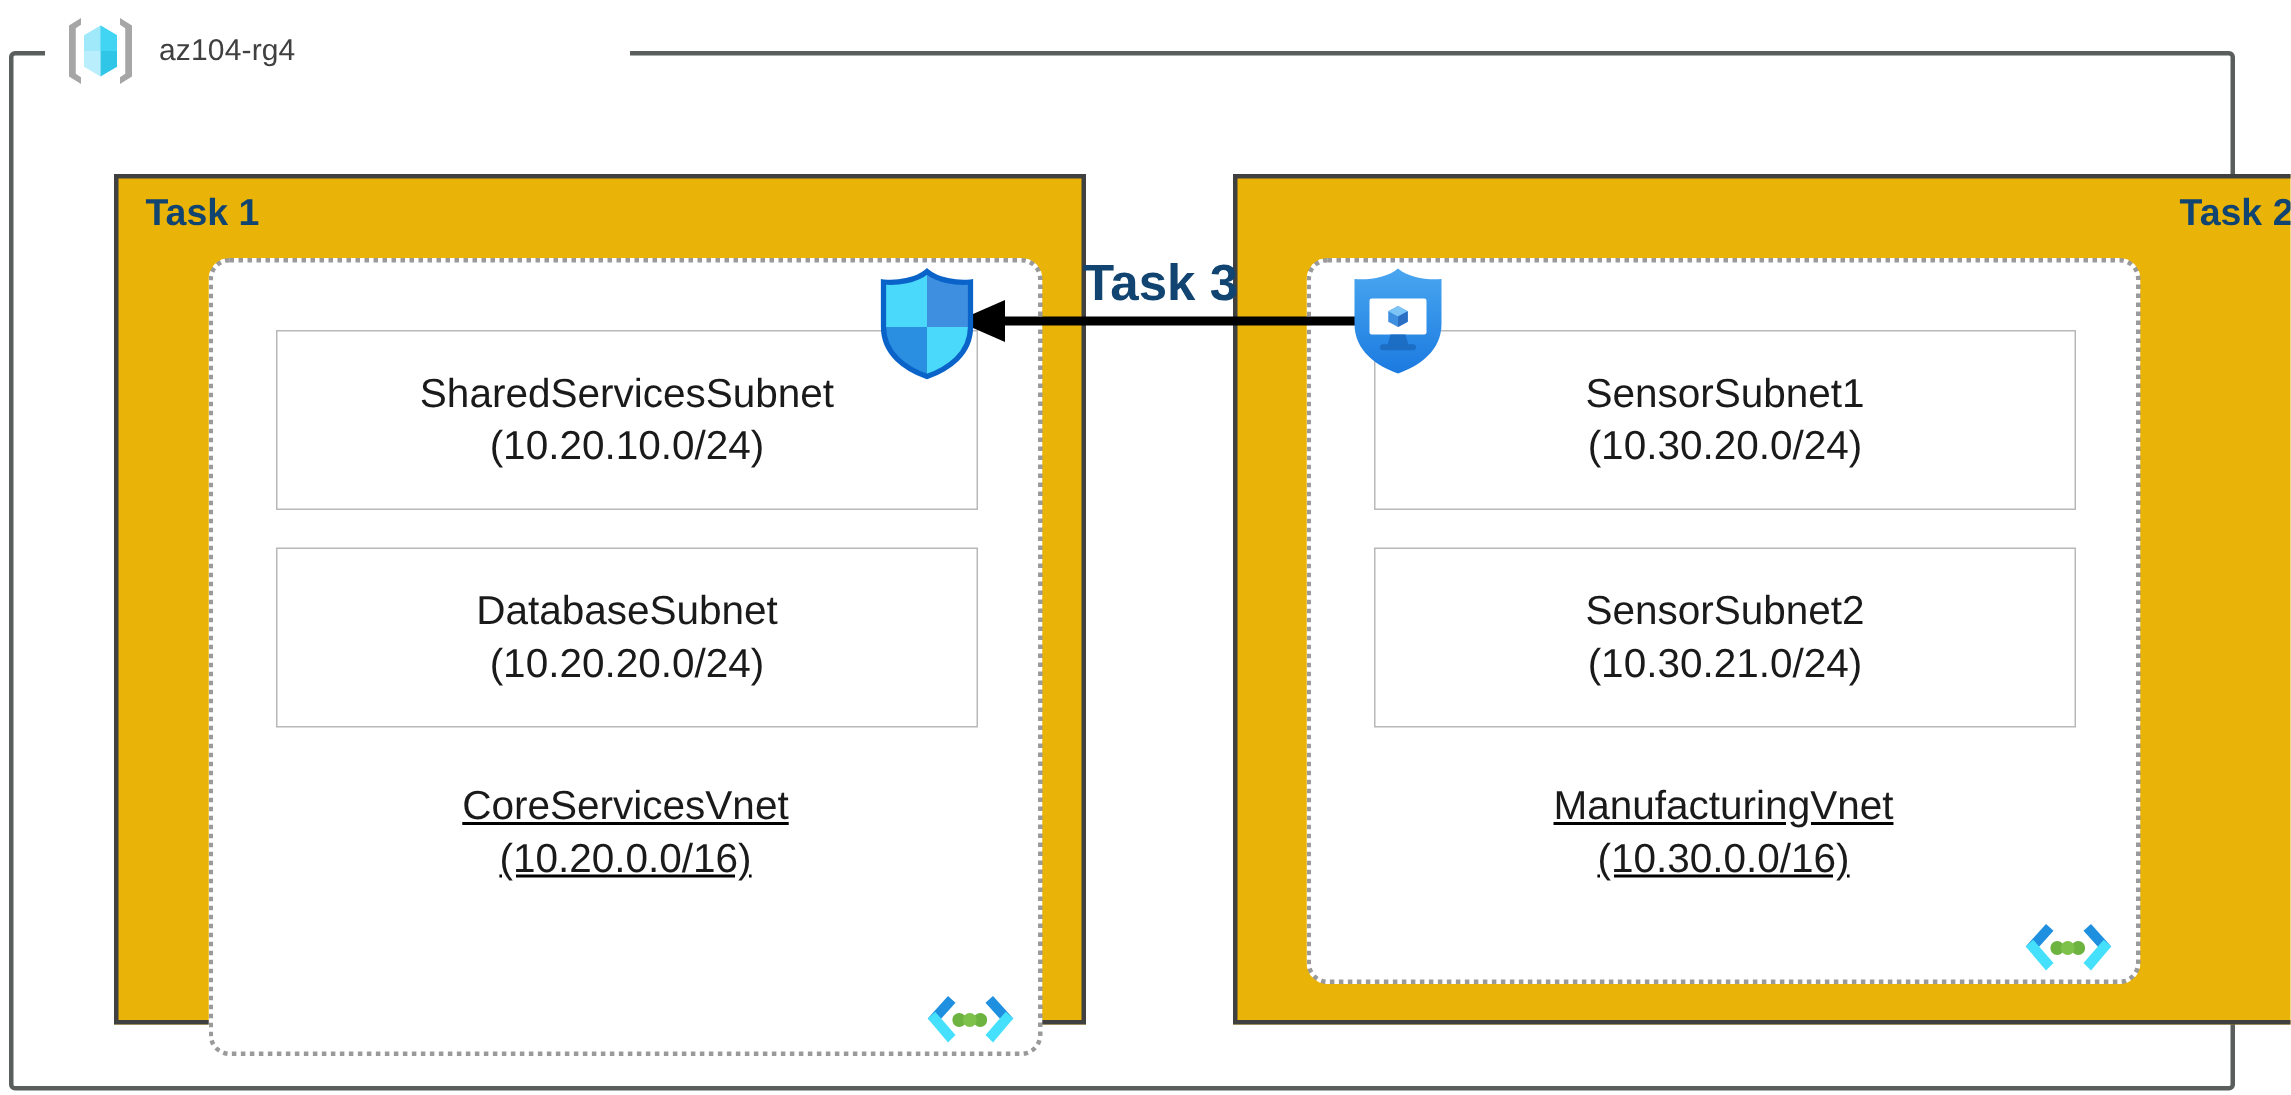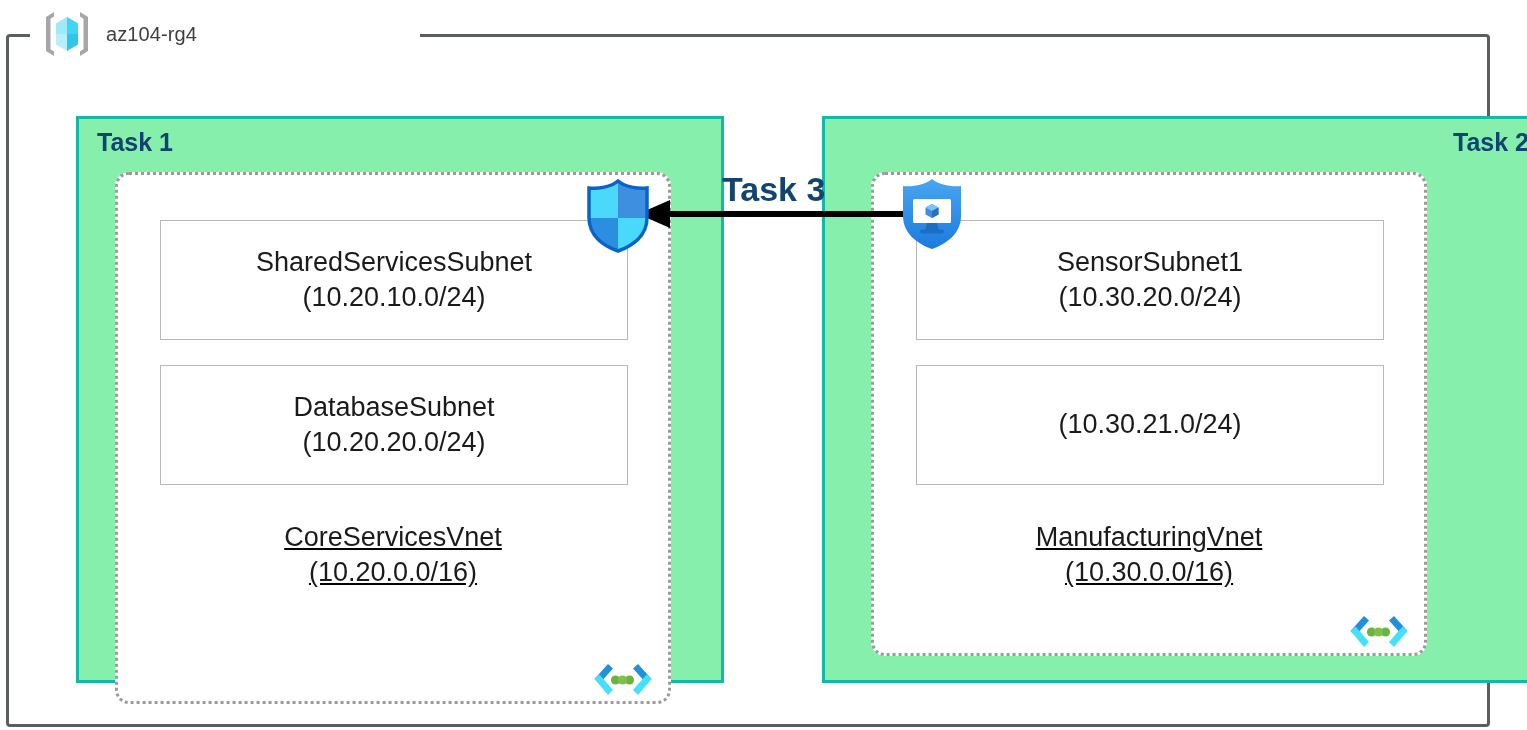--- a/index.html
+++ b/index.html
@@ -37,22 +37,22 @@
     font-size: 20px;
     color: #404040;
     letter-spacing: 0.1px;
     white-space: nowrap;
   }
   .rg-icon { width: 54px; height: 52px; display:block; }
 
   
   .task-box {
     position: absolute;
-    background: #86efac;
-    border: 3px solid #14b8a6;
+    background: #eab308;
+    border: 3px solid #404040;
   }
   #task1-box { left: 76px;  top: 116px; width: 648px; height: 567px; }
   #task2-box { left: 822px; top: 116px; width: 728px; height: 567px; }
 
   .task-label {
     position: absolute;
     top: 9px;
     font-size: 25px;
     font-weight: bold;
     color: #114470;
@@ -61,21 +61,21 @@
   .task-label.left  { left: 18px; }
   .task-label.right { right: 18px; }
 
   
   .vnet-box {
     position: absolute;
     border: 3px dotted #9a9a9a;
     border-radius: 14px;
     background: #ffffff;
   }
-  #vnet1-box { left: 36px; top: 53px; width: 556px; height: 532px; }
+  #vnet1-box { left: 60px; top: 53px; width: 556px; height: 532px; }
   #vnet2-box { left: 46px; top: 53px; width: 556px; height: 484px; }
 
   
   .subnet-box {
     position: absolute;
     background: #ffffff;
     border: 1.5px solid #b8b8b8;
     display: flex;
     flex-direction: column;
     align-items: center;
@@ -209,20 +209,21 @@
     <div class="task-label right">Task 2</div>
 
     <div class="vnet-box" id="vnet2-box">
 
       <div class="subnet-box subnet-1">
         <div class="subnet-name">SensorSubnet1</div>
         <div class="subnet-cidr">(10.30.20.0/24)</div>
       </div>
 
       <div class="subnet-box subnet-2">
+        <div class="subnet-name">SensorSubnet2</div>
         <div class="subnet-cidr">(10.30.21.0/24)</div>
       </div>
 
       <div class="vnet-caption">
         <div class="vnet-name">ManufacturingVnet</div>
         <div class="vnet-cidr">(10.30.0.0/16)</div>
       </div>
 
       <span class="vnet-icon">
         <svg viewBox="0 0 70 52" xmlns="http://www.w3.org/2000/svg">

